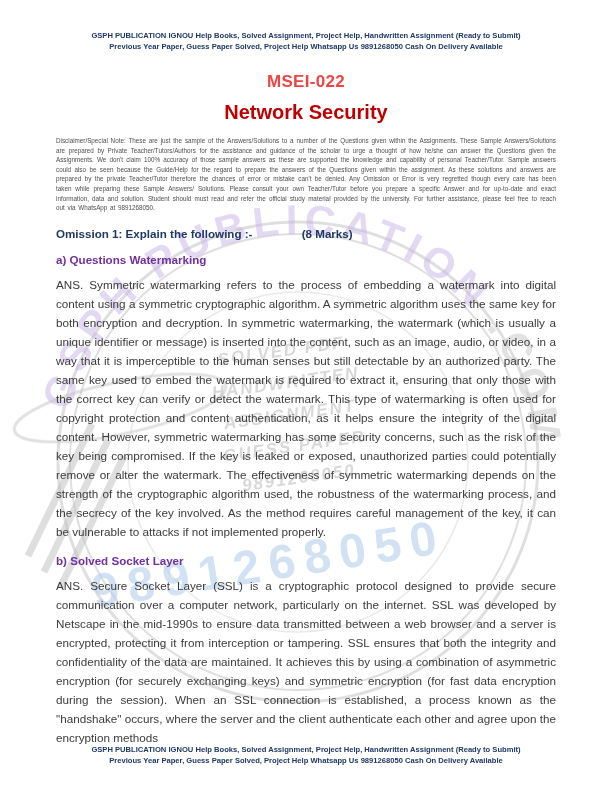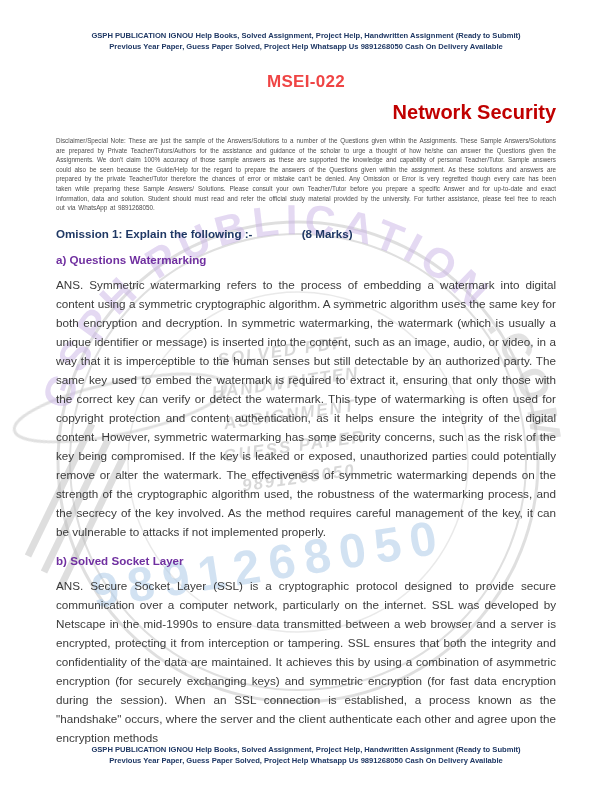--- a/index.html
+++ b/index.html
@@ -22,21 +22,21 @@
     font-weight:bold;
     line-height:11px;
     color:#1F3864;
   }
   .titleblock{margin-top:20px;text-align:center;}
   .course-code{
     font-size:17px;font-weight:bold;color:#ef4444;letter-spacing:.3px;
   }
   .course-name{
     margin-top:9px;
-    font-size:20px;font-weight:bold;color:#C00000;text-align:right;
+    font-size:20px;font-weight:bold;color:#C00000;
   }
   .disclaimer{
     margin-top:12px;
     font-size:6.3px;
     line-height:9.6px;
     text-align:justify;
     color:#4D4D4D;
     word-spacing:1px;
   }
   .question-row{

